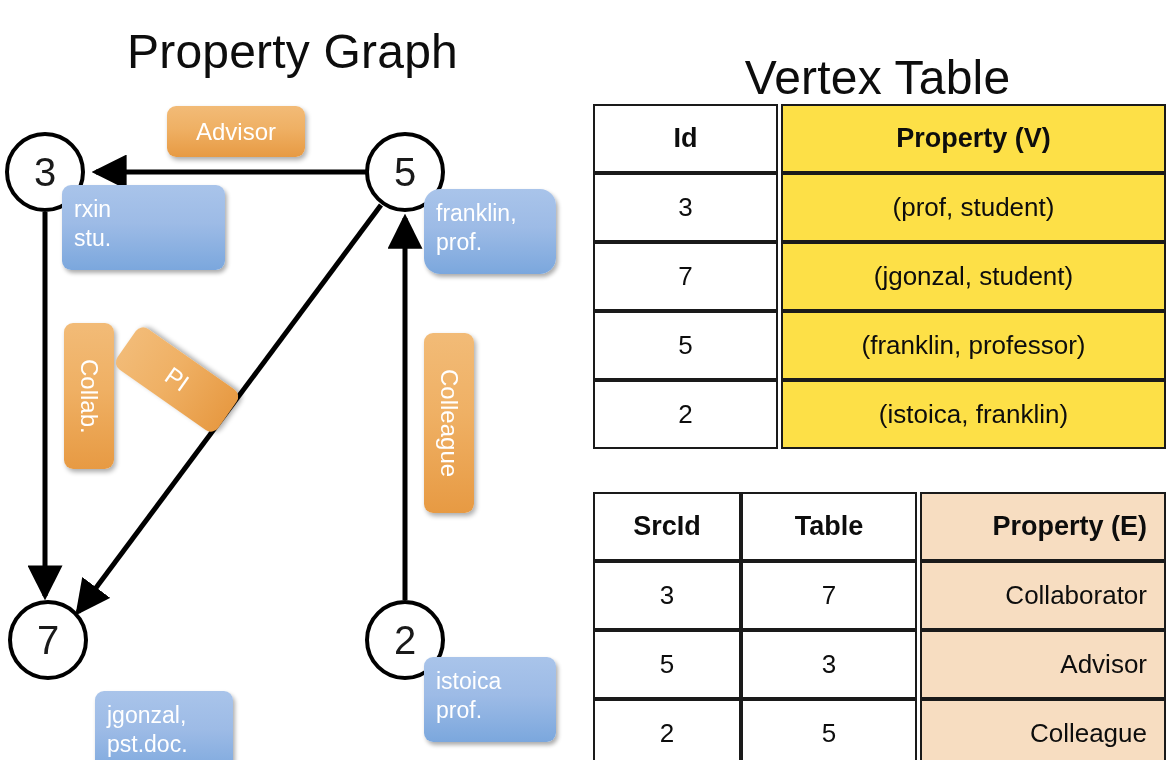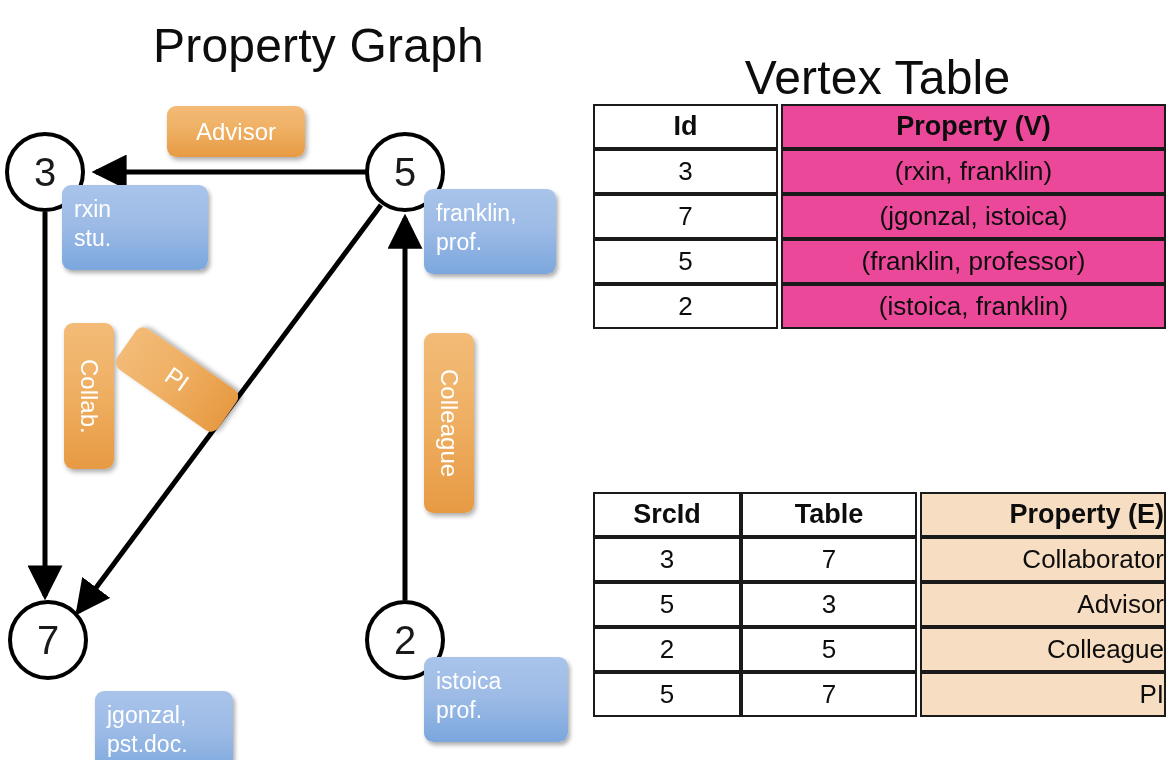--- a/index.html
+++ b/index.html
@@ -14,21 +14,21 @@
   .title{
     position:absolute;
     font-size:48px;
     font-weight:400;
     color:#0d0d0d;
     letter-spacing:0.2px;
     white-space:nowrap;
     text-align:center;
     font-family:"Liberation Sans", sans-serif;
   }
-  #title-property-graph{left:0;top:18px;width:585px;margin-left:26px;}
+  #title-property-graph{left:0;top:24px;width:585px;}
   #title-vertex-table{left:585px;top:12px;width:585px;margin-top:38px;}
   #title-edge-table{left:585px;top:402px;width:585px;}
 
   
   .graph{position:absolute;left:0;top:0;width:585px;height:760px;}
   .graph svg{position:absolute;left:0;top:0;}
 
   .node{
     position:absolute;
     width:80px;height:80px;
@@ -69,26 +69,26 @@
   .ebox.vert{writing-mode:vertical-rl;text-orientation:mixed;}
 
   
   .tbl{position:absolute;border-collapse:separate;border-spacing:0;}
   .tbl td{
     border:2px solid #1a1a1a;
     text-align:center;
     font-size:26px;
     color:#0d0d0d;
     background:#ffffff;
-    padding:0;
+    padding:17px;
     height:45px;
     box-sizing:border-box;
   }
   .tbl td.hdr{font-weight:bold;font-size:27px;}
-  .tbl td.prop-v{background:#ec4899;}
+  .tbl td.prop-v{background:#fde047;}
   .tbl td.prop-e{background:#f7ddc1;}
   .tbl td.gap{border:none;background:transparent;width:3px;padding:0;}
 
   #vertex-table{left:593px;top:104px;}
   #vertex-table td.c-id{width:185px;}
   #vertex-table td.c-prop{width:385px;}
 
   #edge-table{left:593px;top:492px;}
   #edge-table td.c-src{width:148px;}
   #edge-table td.c-dst{width:176px;}
@@ -128,36 +128,36 @@
     <div class="node" style="left:365px;top:132px;">
       <span>5</span>
     </div>
     <div class="node" style="left:8px;top:600px;">
       <span>7</span>
     </div>
     <div class="node" style="left:365px;top:600px;">
       <span>2</span>
     </div>
 
-    <div class="vbox" style="left:62px;top:185px;width:146px;height:85px;">
+    <div class="vbox" style="left:62px;top:185px;width:163px;height:85px;">
       <div>rxin</div>
       <div>stu.</div>
     </div>
 
-    <div class="vbox" style="left:424px;top:189px;width:132px;height:85px;">
+    <div class="vbox" style="left:424px;top:189px;width:132px;height:85px;border-radius:16px;">
       <div>franklin,</div>
       <div>prof.</div>
     </div>
 
     <div class="vbox" style="left:62px;top:691px;width:138px;height:85px;margin-left:33px;">
       <div>jgonzal,</div>
       <div>pst.doc.</div>
     </div>
 
-    <div class="vbox" style="left:424px;top:657px;width:144px;height:85px;">
+    <div class="vbox" style="left:424px;top:657px;width:132px;height:85px;">
       <div>istoica</div>
       <div>prof.</div>
     </div>
 
     <div class="ebox" style="left:167px;top:106px;width:138px;height:51px;">
       <span>Advisor</span>
     </div>
 
     <div class="ebox vert" style="left:64px;top:323px;width:50px;height:146px;">
       <span>Collab.</span>
@@ -175,26 +175,26 @@
   <table class="tbl" id="vertex-table">
     <tbody>
       <tr>
         <td class="hdr c-id">Id</td>
         <td class="gap"></td>
         <td class="hdr c-prop prop-v">Property (V)</td>
       </tr>
       <tr>
         <td class="c-id">3</td>
         <td class="gap"></td>
-        <td class="c-prop prop-v">(rxin, franklin)</td>
+        <td class="c-prop prop-v">(prof, student)</td>
       </tr>
       <tr>
         <td class="c-id">7</td>
         <td class="gap"></td>
-        <td class="c-prop prop-v">(jgonzal, istoica)</td>
+        <td class="c-prop prop-v">(jgonzal, student)</td>
       </tr>
       <tr>
         <td class="c-id">5</td>
         <td class="gap"></td>
         <td class="c-prop prop-v">(franklin, professor)</td>
       </tr>
       <tr>
         <td class="c-id">2</td>
         <td class="gap"></td>
         <td class="c-prop prop-v">(istoica, franklin)</td>

